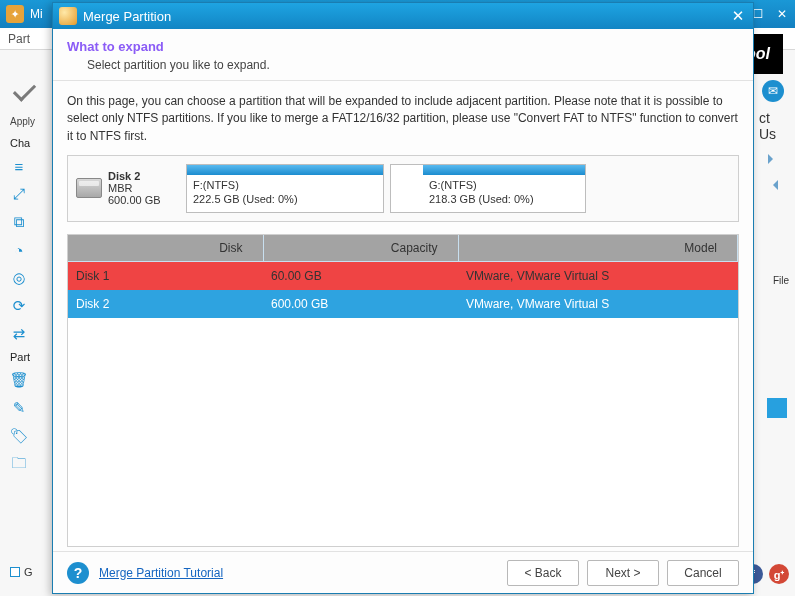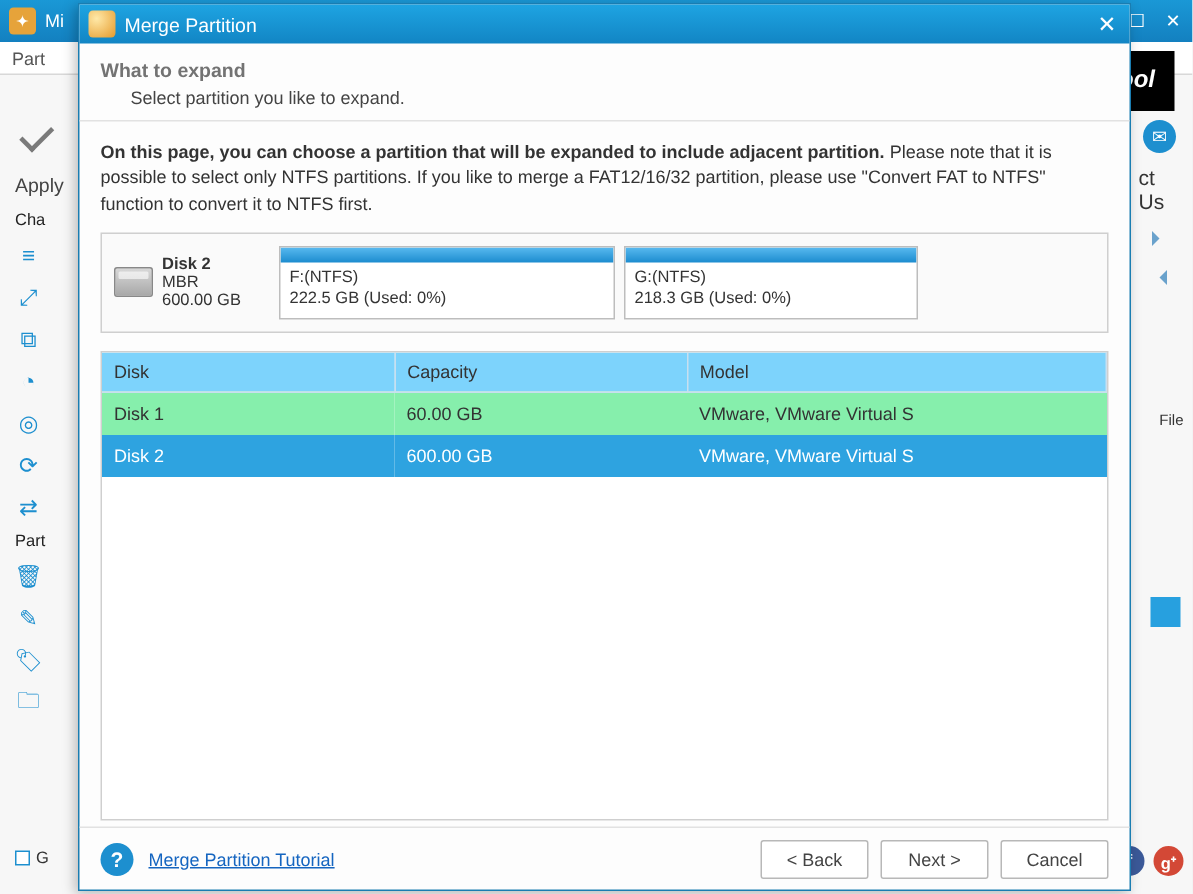--- a/index.html
+++ b/index.html
@@ -9,21 +9,21 @@
   .bg-app { position: absolute; top: 0; left: 0; width: 795px; height: 596px; background: #f7f7f7; }
   .bg-title { height: 28px; background: linear-gradient(#1a98d6,#1380c0); color: #fff; display: flex; align-items: center; padding: 0 6px; font-size: 12px; }
   .bg-title .ico { width: 18px; height: 18px; background: #e6a33a; border-radius: 3px; margin-right: 6px; display: flex; align-items: center; justify-content: center; font-size: 11px; }
   .bg-title .right { margin-left: auto; display: flex; gap: 10px; }
   .bg-title .btnx { width: 14px; text-align: center; cursor: pointer; }
   .bg-menu { height: 22px; background: #fff; border-bottom: 1px solid #d8d8d8; font-size: 12px; display: flex; align-items: center; padding: 0 8px; color: #555; }
   .bg-tool-block { position: absolute; right: 12px; top: 34px; width: 50px; height: 40px; background: #000; color: #fff; font-weight: bold; font-style: italic; display:flex; align-items:center; justify-content:center; font-size: 16px; }
   .bg-side { position: absolute; left: 10px; top: 80px; width: 40px; }
   .bg-side .check { width: 28px; height: 28px; position: relative; margin-bottom: 8px; }
   .bg-side .check:before { content:""; position:absolute; width:18px; height:9px; border-left:3px solid #7a7a7a; border-bottom:3px solid #7a7a7a; transform: rotate(-45deg); left:4px; top:4px; }
-  .bg-side .lbl { font-size: 13px; color:#444; margin-bottom:10px; }
+  .bg-side .lbl { font-size: 10px; color:#444; margin-bottom:10px; }
   .bg-side .group-lbl { font-size: 11px; color:#222; font-weight:normal; margin:6px 0 6px 0; }
   .bg-iconcol { display:flex; flex-direction:column; gap:10px; margin-top:8px; }
   .bg-iconcol .i { width:18px; height:18px; color:#1d8fcf; display:flex; align-items:center; justify-content:center; font-size:15px; }
   .bg-right-icons { position:absolute; right:8px; top:80px; width:28px; display:flex; flex-direction:column; gap:8px; align-items:center; }
   .bg-right-icons .ri { width:22px; height:22px; border-radius:50%; background:#1d8fcf; color:#fff; display:flex; align-items:center; justify-content:center; font-size:12px; }
   .bg-right-label { font-size:14px; color:#333; }
   .bg-right-arrow { width:10px; height:10px; border-left:5px solid #6aa2cc; border-top:5px solid transparent; border-bottom:5px solid transparent; margin:4px 0; }
   .bg-right-bar { position:absolute; right:8px; top:398px; width:20px; height:20px; background:#27a0df; }
   .bg-bottom { position:absolute; left:10px; bottom:18px; display:flex; align-items:center; gap:4px; font-size:11px; color:#333; }
   .bg-bottom .sq { width:10px; height:10px; border:1px solid #1d8fcf; background:#fff; }
@@ -32,45 +32,45 @@
   .bg-social .fb { background:#3b5998; }
   .bg-social .gp { background:#d34836; }
   .bg-filelbl { position:absolute; right:6px; top:275px; font-size:10px; color:#333; }
 
   
   .dialog { position:absolute; left:52px; top:2px; width:702px; height:592px; background:#fdfdfd; border:1px solid #1a7db1; box-shadow: -2px 2px 8px rgba(0,0,0,0.25); display:flex; flex-direction:column; }
   .dlg-title { height:26px; background: linear-gradient(#1ea4e2,#1285c4); color:#fff; display:flex; align-items:center; padding:0 6px; font-size:13px; }
   .dlg-title .ico { width:18px; height:18px; background: radial-gradient(circle at 30% 30%, #ffe9a8, #e59a2b); border-radius:3px; margin-right:6px; }
   .dlg-title .x { margin-left:auto; width:18px; text-align:center; font-size:15px; cursor:pointer; }
   .dlg-header { padding:10px 14px 8px 14px; border-bottom:1px solid #e2e2e2; }
-  .dlg-header h1 { font-size:13px; font-weight:bold; color:#737373; margin-bottom:4px; }
+  .dlg-header h1 { font-size:13px; font-weight:bold; color:#8b5cf6; margin-bottom:4px; }
   .dlg-header p { font-size:12px; color:#444; margin-left:20px; }
   .dlg-body { flex:1; padding:12px 14px 4px 14px; overflow:hidden; display:flex; flex-direction:column; }
   .instruction { font-size:12px; color:#333; line-height:1.45; margin-bottom:10px; }
-  .instruction b { font-weight:bold;text-align:right; }
+  .instruction b { font-weight:normal;text-align:right; }
 
   .disk-map { border:1px solid #cfcfcf; background:#fafafa; padding:8px; display:flex; gap:10px; margin-bottom:12px; }
   .disk-info { width:100px; font-size:11px; color:#333; display:flex; align-items:center; gap:6px; }
   .disk-icon { width:26px; height:20px; background:linear-gradient(#d8d8d8,#a8a8a8); border:1px solid #888; border-radius:2px; position:relative; flex-shrink:0; }
   .disk-icon:after{content:""; position:absolute; left:2px; right:2px; top:2px; height:5px; background:#fff; opacity:.6; border-radius:1px;}
   .disk-text strong { font-weight:bold; display:block; }
   .parts { flex:1; display:flex; gap:6px; }
   .part { border:1px solid #bdbdbd; background:#fff; display:flex; flex-direction:column; overflow:hidden; }
   .part.sel { border:1px solid #c79a1e; background:#ffd24a; }
   .part .bar { height:10px; }
   .part .bar.blue { background: linear-gradient(#58b9ef,#1c8ccf); }
   .part .bar.gold { background: linear-gradient(#ffdf76,#f2b221); }
   .part .txt { padding:4px 6px 5px 6px; font-size:11px; color:#333; line-height:1.25; white-space:nowrap; }
   .part.sel .txt { color:#4a3a00; }
 
   .table-wrap { border:1px solid #cfcfcf; flex:1; background:#fff; overflow:hidden; }
   table { width:100%; border-collapse:collapse; font-size:12px; }
-  thead th { text-align:left; background:#7dd3fc; color:#333; font-weight:normal; padding:6px 8px; border-bottom:1px solid #c8dfef; border-right:1px solid #c8dfef; }
+  thead th { text-align:right; background:#a3a3a3; color:#333; font-weight:normal; padding:6px 20px; border-bottom:1px solid #c8dfef; border-right:1px solid #c8dfef; }
   tbody td { padding:7px 8px; color:#333; }
-  tbody tr.r1 { background:#86efac; }
+  tbody tr.r1 { background:#ef4444; }
   tbody tr.r2 { background:#2ea3e0; color:#fff; }
   tbody tr.r2 td { color:#fff; }
 
   .dlg-footer { height:42px; border-top:1px solid #e2e2e2; display:flex; align-items:center; padding:0 14px; gap:8px; }
   .help { width:22px; height:22px; border-radius:50%; background:#1d8fcf; color:#fff; display:flex; align-items:center; justify-content:center; font-size:14px; font-weight:bold; margin-right:2px; }
   .tut-link { color:#1565c0; font-size:12px; text-decoration:underline; cursor:pointer; }
   .dlg-footer .spacer { flex:1; }
   .dlg-btn { min-width:72px; height:26px; background:#fff; border:1px solid #b8b8b8; border-radius:2px; font-size:12px; color:#444; display:flex; align-items:center; justify-content:center; cursor:pointer; }
 </style>
 </head>
@@ -152,25 +152,25 @@
     <div class="disk-map">
       <div class="disk-info">
         <span class="disk-icon"></span>
         <span class="disk-text">
           <strong>Disk 2</strong>
           <span>MBR</span><br>
           <span>600.00 GB</span>
         </span>
       </div>
       <div class="parts" id="parts-container">
-          <div class="part" style="width: 224px;">
+          <div class="part" style="width: 198px;">
             <div class="bar blue"></div>
             <div class="txt">F:(NTFS)<br>222.5 GB (Used: 0%)</div>
           </div>
-          <div class="part" style="width: 196px;">
+          <div class="part" style="width: 196px; padding-left: 32px;">
             <div class="bar blue"></div>
             <div class="txt">G:(NTFS)<br>218.3 GB (Used: 0%)</div>
           </div>
         </div>
     </div>
 
     <div class="table-wrap">
       <table>
         <thead>
           <tr>

